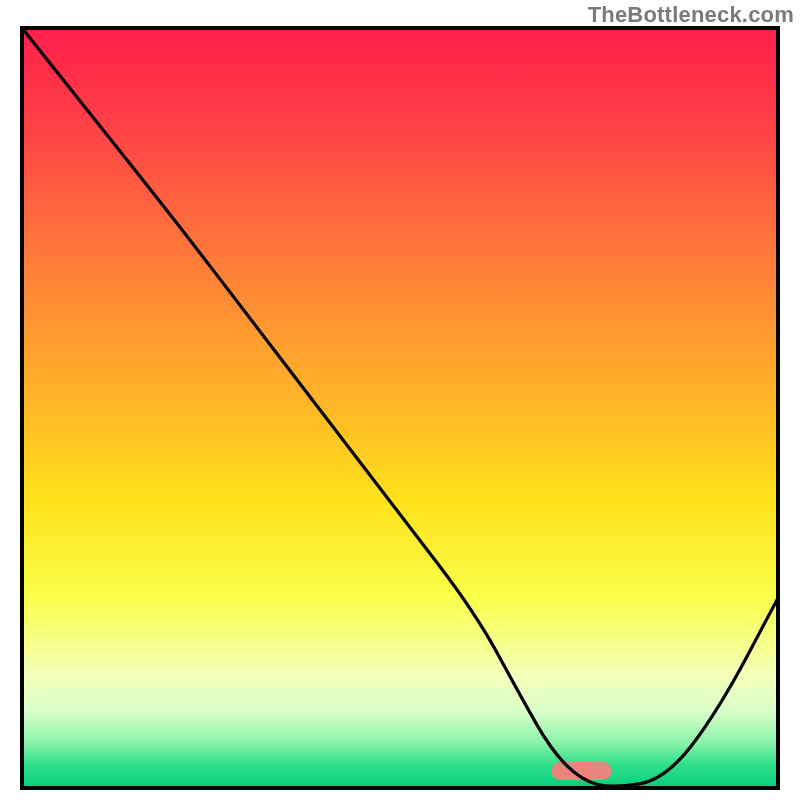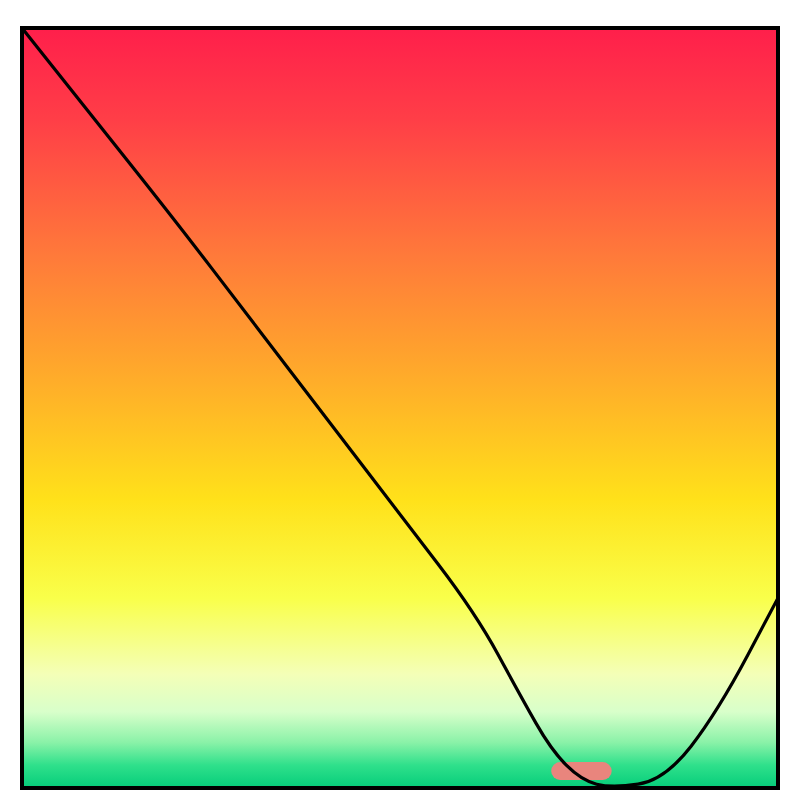--- a/index.html
+++ b/index.html
@@ -56,13 +56,14 @@
 
     <rect id="plot-bg" fill="url(#bg-grad)" x="22" y="28" width="756" height="760"></rect>
 
     <rect id="marker" rx="9" ry="9" x="551.1999999999999" y="762" width="60.48000000000013" height="18" fill="#e9857d"></rect>
 
     <path id="curve" fill="none" stroke-width="3.2" d="M 22.0 28.0 Q 22.0 28.0 52.2 66.0 Q 82.5 104.0 127.8 161.0 Q 173.2 218.0 211.0 267.4 Q 248.8 316.8 286.6 366.2 Q 324.4 415.6 362.2 465.0 Q 400.0 514.4 437.8 563.8 Q 475.6 613.2 498.3 655.0 Q 521.0 696.8 536.1 723.4 Q 551.2 750.0 566.3 765.2 Q 581.4 780.4 596.6 784.2 Q 611.7 788.0 638.1 784.2 Q 664.6 780.4 691.1 746.2 Q 717.5 712.0 747.8 655.0 T 778.0 598.0" stroke="#000000"></path>
 
     <rect id="plot-border" fill="none" stroke-width="4" x="22" y="28" width="756" height="760" stroke="#000000"></rect>
   </svg>
 
+  <div class="watermark">TheBottleneck.com</div>
 </div>
 
 </body></html>

